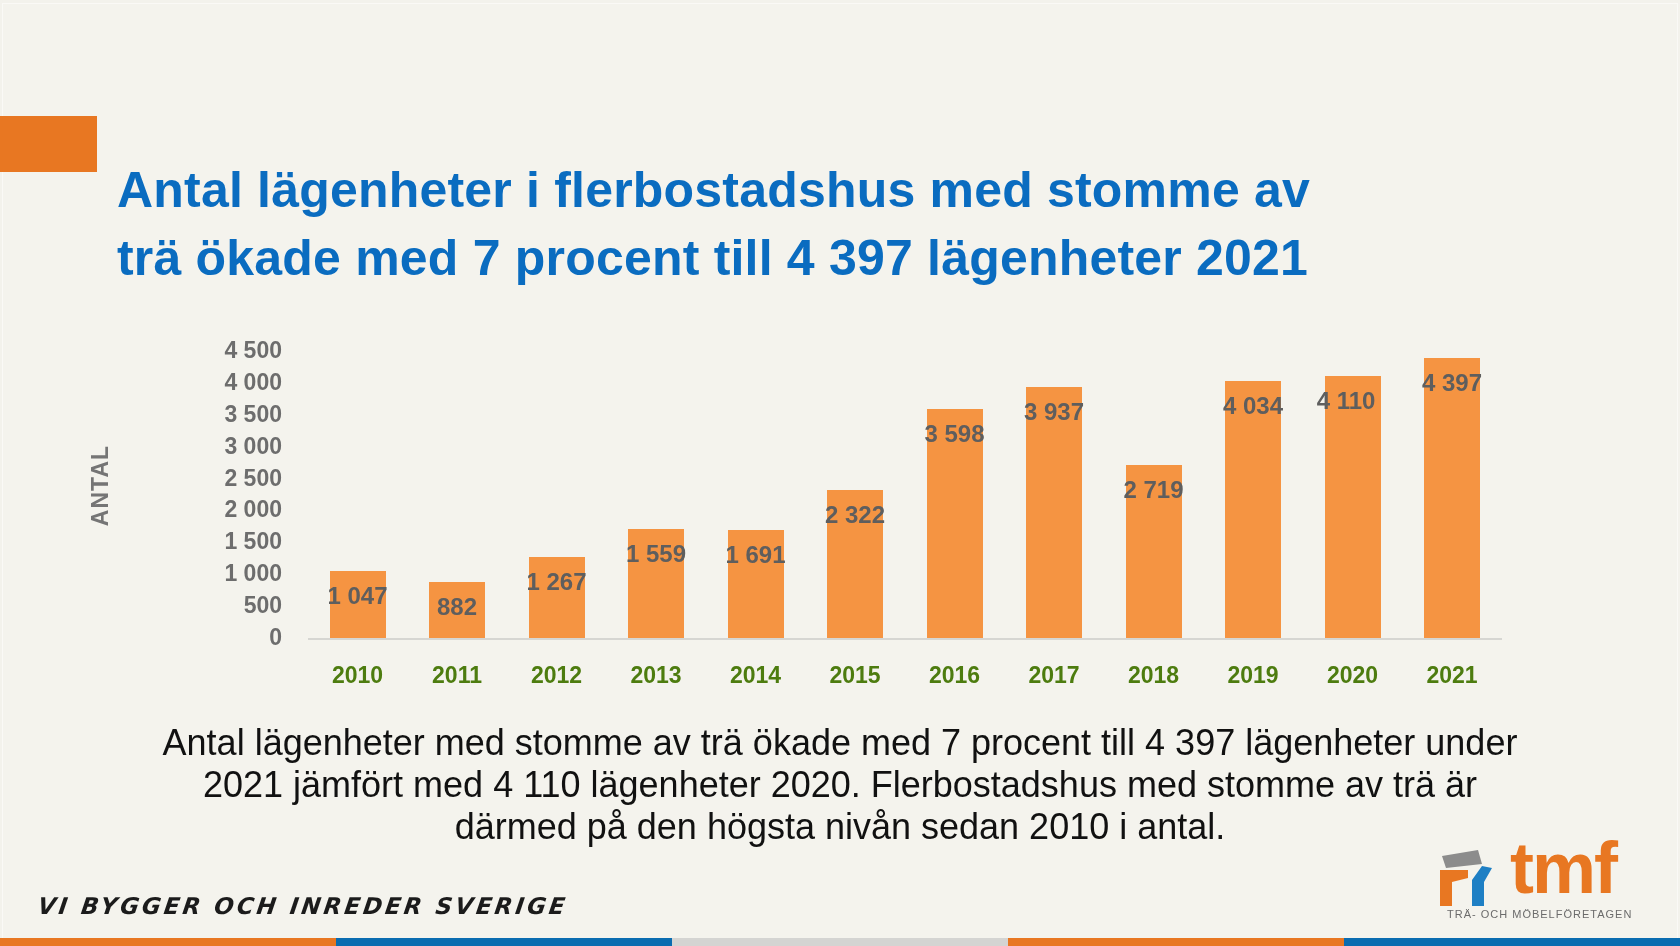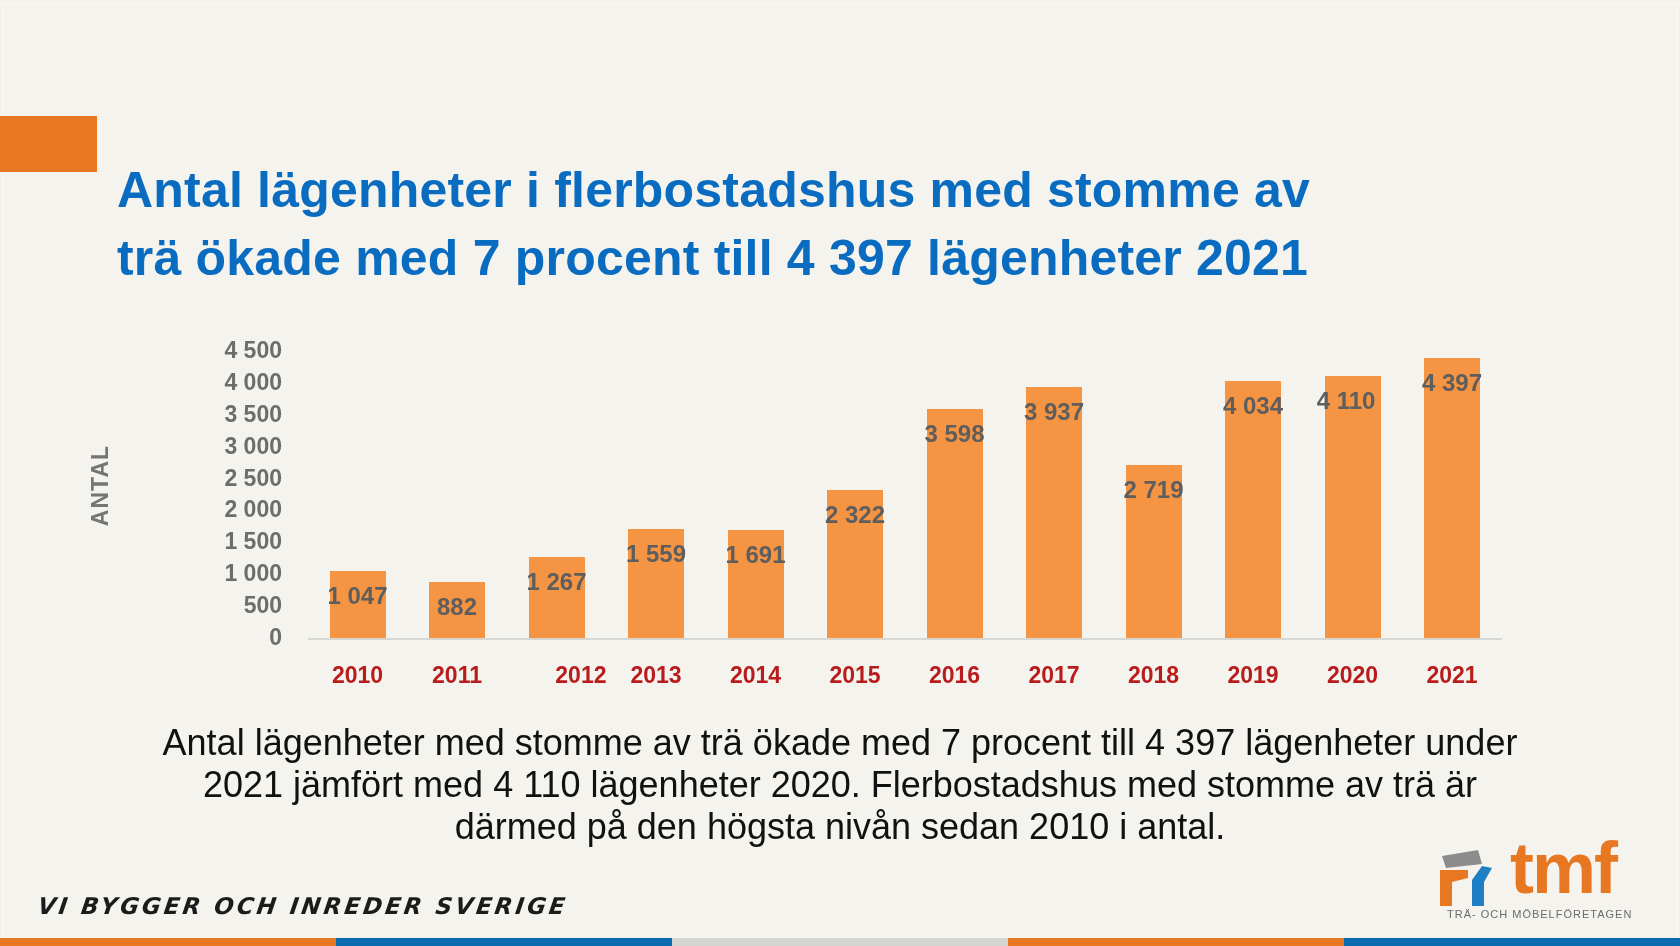--- a/index.html
+++ b/index.html
@@ -6,21 +6,21 @@
   body { width:1680px; height:946px; background:#f3f2ec; position:relative; overflow:hidden; font-family:"Liberation Sans", sans-serif; }
   .frame { position:absolute; left:2px; top:3px; width:1674px; height:936px; background:#f4f3ed; border:1px solid #faf9f6; }
   .accent-block { position:absolute; left:0; top:116px; width:97px; height:56px; background:#e87722; }
   .title { position:absolute; left:117px; top:108px; width:1450px; color:#0a6cc0; font-weight:bold; font-size:50px; line-height:68px; letter-spacing:0.2px;margin-top:48px; }
   .chart { position:absolute; left:0; top:0; width:1680px; height:700px; }
   .ytick { position:absolute; right:1398px; width:120px; text-align:right; color:#6d6d6d; font-weight:bold; font-size:23px; line-height:24px; }
   .ylabel { position:absolute; left:50px; top:472px; transform:rotate(-90deg); transform-origin:center; color:#757575; font-weight:bold; font-size:23px; letter-spacing:1px; width:100px; text-align:center; }
   .baseline { position:absolute; left:308px; top:638px; width:1194px; height:2px; background:#d6d6d2; }
   .bar { position:absolute; width:56px; background:#f59442; }
   .bar-label { position:absolute; width:120px; text-align:center; color:#5e5e5e; font-weight:bold; font-size:24px; line-height:26px; }
-  .xtick { position:absolute; top:662px; width:100px; text-align:center; color:#b91c1c; font-weight:bold; font-size:23px; }
+  .xtick { position:absolute; top:662px; width:100px; text-align:center; color:#4d7c0f; font-weight:bold; font-size:23px; }
   .caption { position:absolute; left:140px; top:722px; width:1400px; text-align:center; color:#111; font-size:36px; line-height:42px; }
   .tagline { position:absolute; left:38px; top:893px; color:#1b1b1b; font-style:italic; font-size:23px; letter-spacing:3px; font-family:"DejaVu Sans", sans-serif; font-weight:bold; transform:skewX(-8deg); }
   .logo { position:absolute; left:1438px; top:842px; width:210px; height:80px; }
   .logo-text { position:absolute; left:72px; top:-14px; color:#e87722; font-weight:bold; font-size:72px; line-height:80px; letter-spacing:-2px; }
   .logo-sub { position:absolute; left:9px; top:66px; color:#6b6b6b; font-size:11px; letter-spacing:1px; white-space:nowrap; }
   .bottom-strip { position:absolute; left:0; top:938px; width:1680px; height:8px; display:flex; }
   .bottom-strip div { flex:1; height:8px; }
 </style>
 </head>
 <body>
@@ -70,21 +70,21 @@
       <div class="bar" style="left: 1225px; top: 380.72px; height: 257.28px;"></div>
       <div class="bar-label" style="left: 1193px; top: 392.72px;">4 034</div>
       <div class="bar" style="left: 1324.5px; top: 375.873px; height: 262.127px;"></div>
       <div class="bar-label" style="left: 1286px; top: 387.873px;">4 110</div>
       <div class="bar" style="left: 1424px; top: 357.569px; height: 280.431px;"></div>
       <div class="bar-label" style="left: 1392px; top: 369.569px;">4 397</div>
     </div>
   <div id="xticks">
       <div class="xtick" style="left: 307.5px;">2010</div>
       <div class="xtick" style="left: 407px;">2011</div>
-      <div class="xtick" style="left: 506.5px; text-align: right;">2012</div>
+      <div class="xtick" style="left: 506.5px;">2012</div>
       <div class="xtick" style="left: 606px;">2013</div>
       <div class="xtick" style="left: 705.5px;">2014</div>
       <div class="xtick" style="left: 805px;">2015</div>
       <div class="xtick" style="left: 904.5px;">2016</div>
       <div class="xtick" style="left: 1004px;">2017</div>
       <div class="xtick" style="left: 1103.5px;">2018</div>
       <div class="xtick" style="left: 1203px;">2019</div>
       <div class="xtick" style="left: 1302.5px;">2020</div>
       <div class="xtick" style="left: 1402px;">2021</div>
     </div>

